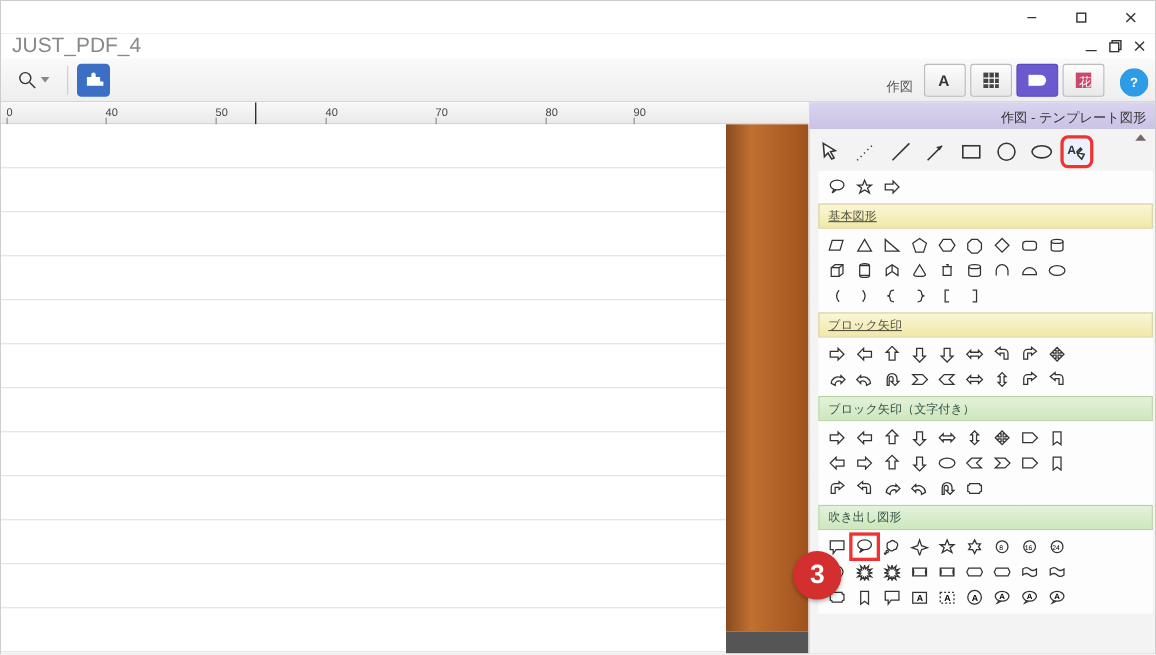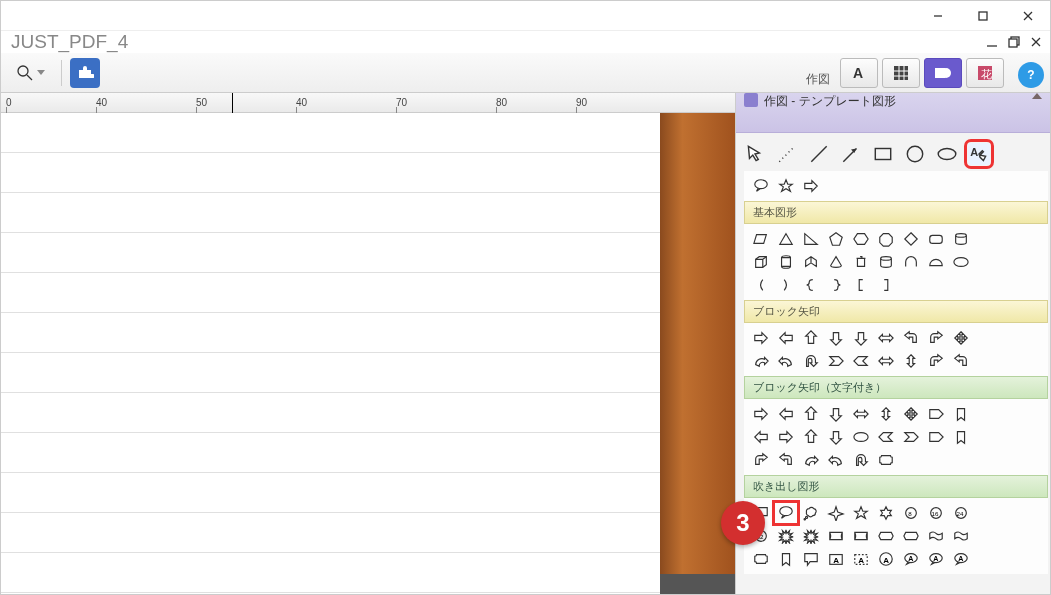--- a/index.html
+++ b/index.html
@@ -38,33 +38,33 @@
 .paper .line { height:40px; border-bottom:1px solid #e0e0e0; }
 .brown-strip { position:absolute; top:20px; right:0; width:75px; bottom:20px; background:linear-gradient(90deg,#8a4a1e,#c07030 30%,#a0521e); }
 .brown-strip::after { content:""; position:absolute; right:0; bottom:-20px; height:20px; left:0; background:#555; }
 
 
 .panel { width:315px; background:#f3f3f3; border-left:1px solid #ccc; display:flex; flex-direction:column; min-height:0; }
 .panel-hdr { height:24px; display:flex; align-items:center; padding:0 10px; color:#555; border-bottom:1px solid #ddd; background:#fafafa; position:relative; }
 .panel-hdr .caret-left { width:0; height:0; border-top:5px solid transparent; border-bottom:5px solid transparent; border-right:6px solid #888; margin-right:6px;}
 .panel-hdr .title { flex:1; text-align:center; }
 .panel-hdr .end-icon { width:16px; height:16px; border:1px solid #bbb; background:#fff; }
-.panel-sub { height:40px; background:linear-gradient(#d9d4ee,#cbc3e6); border-bottom:1px solid #b8aed9; display:flex; align-items:flex-start; padding:0 8px; color:#333; font-size:12px; gap:6px; }
+.panel-sub { height:24px; background:linear-gradient(#d9d4ee,#cbc3e6); border-bottom:1px solid #b8aed9; display:flex; align-items:flex-end; padding:0 8px; color:#333; font-size:12px; gap:6px;flex-direction:column; }
 .panel-sub .ico { width:14px; height:14px; background:#8a7fcf; border-radius:2px; }
 .panel-sub .caret-up { width:0; height:0; border-left:5px solid transparent; border-right:5px solid transparent; border-bottom:6px solid #766; margin-left:auto;}
 
 .tool-row { padding:10px 8px 6px; display:flex; gap:10px; align-items:center; }
 .tool-row .tool { width:22px; height:22px; display:flex; align-items:center; justify-content:center; color:#333; }
 .tool-row .tool.selected { outline:3px solid #e33; outline-offset:1px; background:#eaf2ff; border-radius:3px; }
 
 .section-strip { flex:1; overflow:auto; padding:0 2px 10px 8px; min-height:0; }
 .section { margin-bottom:0; }
 .section-hd { font-size:11px; padding:3px 8px; border:1px solid #d0d0b0; }
 .hd-blue { background:linear-gradient(#e8f0fb,#c8dbf2); border-color:#b8cbe2; color:#246; }
-.hd-yellow { background:linear-gradient(#fbf6d6,#f0e8a8); border-color:#d8d090; color:#554; }
+.hd-yellow { background:linear-gradient(#fbf6d6,#f0e8a8); border-color:#d8d090; color:#554;text-decoration:underline; }
 .hd-green { background:linear-gradient(#e4f2db,#cde7bd); border-color:#b4d29e; color:#354; }
 .shape-grid { display:grid; grid-template-columns: repeat(9, 22px); gap:3px 3px; padding:5px 6px; background:#fdfdfd; }
 .shape-cell { width:22px; height:20px; display:flex; align-items:center; justify-content:center; font-size:14px; color:#333; position:relative; }
 .shape-cell svg { width:18px; height:16px; }
 .shape-cell.highlight { outline:3px solid #e33; outline-offset:0; }
 
 
 .badge3 { position:absolute; width:44px; height:44px; border-radius:50%; background:#d32f2f; color:#fff; font-size:24px; font-weight:bold; display:flex; align-items:center; justify-content:center; left:720px; top:500px; box-shadow:0 2px 4px rgba(0,0,0,.3); }
 
 

